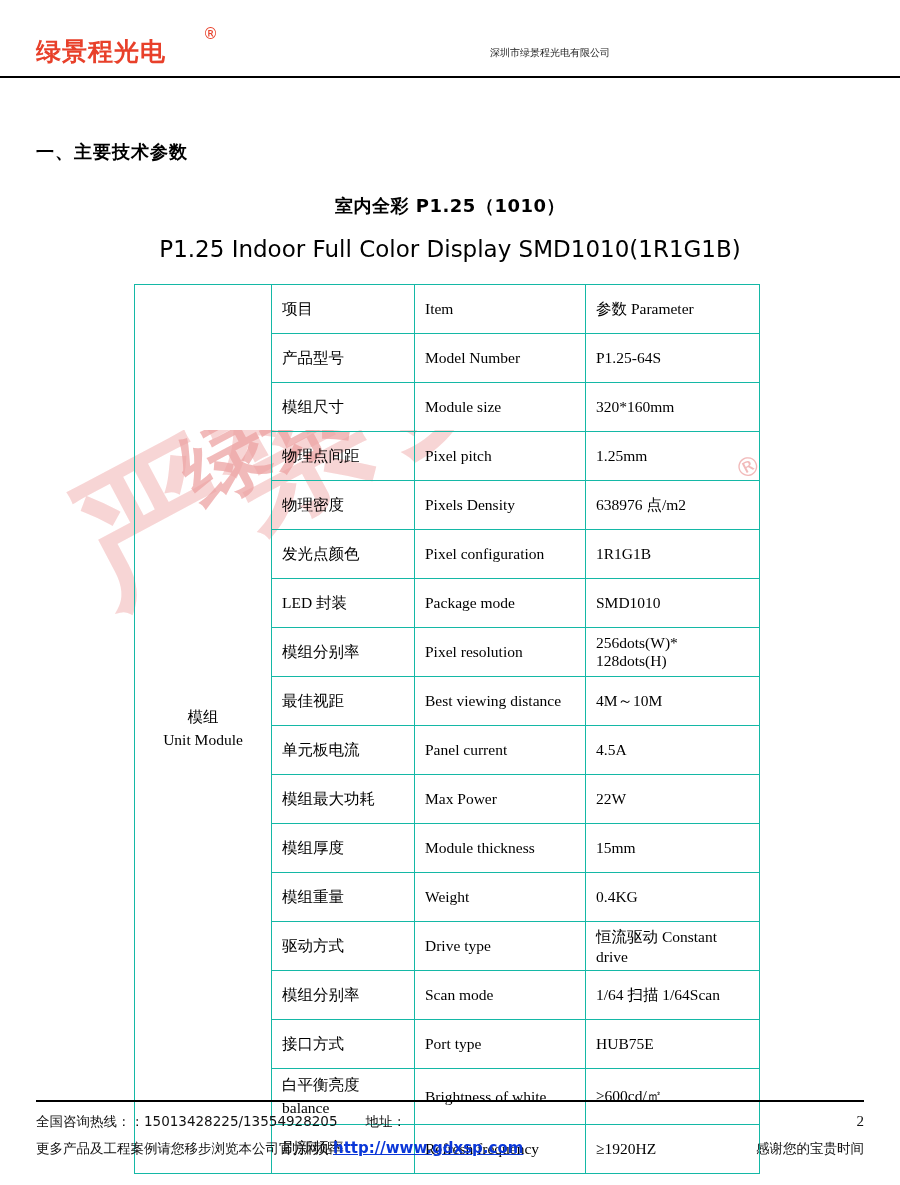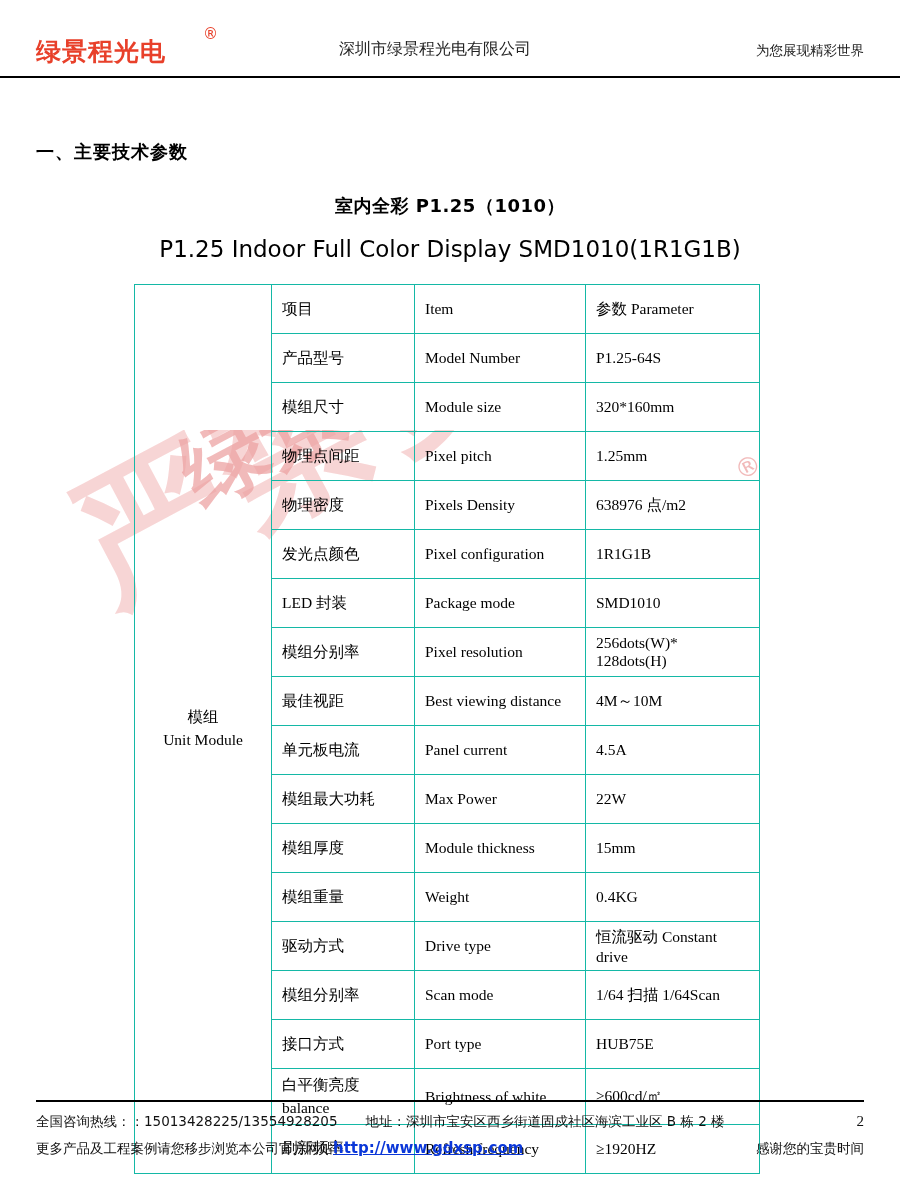--- a/index.html
+++ b/index.html
@@ -94,21 +94,21 @@
     right: 18px;
     top: -14px;
     font-family: "DejaVu Sans", sans-serif;
     font-size: 15px;
     color: #e8402a;
   }
   .header-center {
     flex: 1;
     text-align: center;
     font-family: "DejaVu Sans", sans-serif;
-    font-size: 16px;
+    font-size: 10px;
     color: #222;
     padding-bottom: 16px;
   }
   .header-right {
     width: 230px;
     text-align: right;
     font-family: "DejaVu Sans", sans-serif;
     font-size: 13.5px;
     color: #222;
     padding-bottom: 16px;
@@ -220,21 +220,20 @@
   <div class="wm-text2">绿景程光电</div>
   <div class="wm-reg">®</div>
 </div>
 
 <div class="page-header">
   <div class="logo-block">
     <div class="logo-reg">®</div>
     <div class="logo-text">绿景程光电</div>
   </div>
   <div class="header-center">深圳市绿景程光电有限公司</div>
-  <div class="header-right">为您展现精彩世界</div>
 </div>
 
 <div class="content">
 
   <div class="section-title">一、主要技术参数</div>
 
   <div class="doc-title-cn">室内全彩 P1.25（1010）</div>
   <div class="doc-title-en">P1.25 Indoor Full Color Display SMD1010(1R1G1B)</div>
 
   <div class="spec-table-wrap">
@@ -343,21 +342,20 @@
     </table>
   </div>
 </div>
 
 <div class="page-footer">
   <div class="footer-rule"></div>
   <div class="footer-line">
     <span class="seg">全国咨询热线：：</span>
     <span class="seg">15013428225/13554928205</span>
     <span class="seg gap-l">地址：</span>
-    <span class="seg">深圳市宝安区西乡街道固戍社区海滨工业区 B 栋 2 楼</span>
     <span class="footer-page">2</span>
   </div>
   <div class="footer-line">
     <span class="seg">更多产品及工程案例请您移步浏览本公司官方网站</span>
     <span class="seg footer-url">http://www.gdxsp.com</span>
     <span class="seg footer-thanks">感谢您的宝贵时间</span>
   </div>
 </div>
 
 </body></html>

